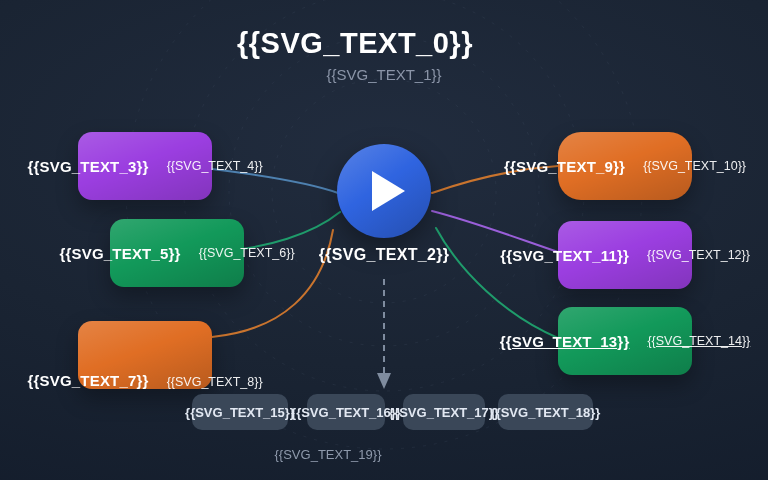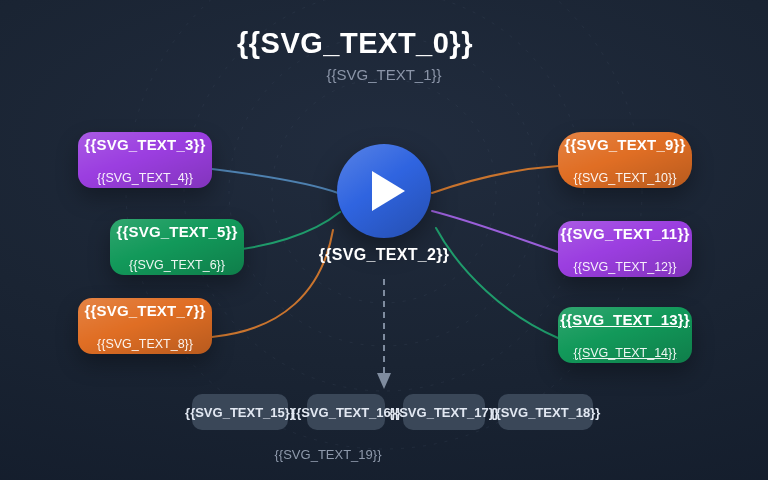--- a/index.html
+++ b/index.html
@@ -46,33 +46,33 @@
     border-top:20px solid transparent;
     border-bottom:20px solid transparent;
     border-left:33px solid #ffffff;
   }
   .hub-label{
     position:absolute;left:0;top:246px;width:768px;
     text-align:center;color:#ffffff;font-size:16px;font-weight:700;letter-spacing:.3px;
   }
 
   .node{
-    position:absolute;width:134px;height:56px;border-radius:14px;
-    display:flex;flex-direction:column;align-items:center;justify-content:center;gap:18px;
+    position:absolute;width:134px;height:68px;border-radius:14px;
+    display:flex;flex-direction:row;align-items:center;justify-content:center;gap:18px;
     color:#ffffff;box-shadow:0 10px 22px rgba(0,0,0,.30);
   }
   .node .t{font-size:15px;font-weight:700;letter-spacing:.2px;white-space:nowrap;}
   .node .s{font-size:12.5px;font-weight:400;opacity:.92;white-space:nowrap;}
   .purple{background:linear-gradient(160deg, rgba(255,255,255,.15) 0%, rgba(0,0,0,0) 45%, rgba(0,0,0,.16) 100%), var(--node-purple,#9b3ee0);}
   .green {background:linear-gradient(160deg, rgba(255,255,255,.13) 0%, rgba(0,0,0,0) 45%, rgba(0,0,0,.18) 100%), var(--node-green,#12995a);}
   .orange{background:linear-gradient(160deg, rgba(255,255,255,.15) 0%, rgba(0,0,0,0) 45%, rgba(0,0,0,.18) 100%), var(--node-orange,#e06e24);}
 
   .pos-l1{left:78px;top:132px;}
   .pos-l2{left:78px;top:219px;margin-left:32px;}
-  .pos-l3{left:78px;top:298px;}
+  .pos-l3{left:78px;top:321px;align-items:flex-end;}
   .pos-r1{left:558px;top:132px;border-radius:23px;}
   .pos-r2{left:558px;top:221px;}
   .pos-r3{left:558px;top:307px;text-decoration:underline;}
 
   .chip{
     position:absolute;top:394px;height:36px;border-radius:10px;
     background:var(--chip-bg,#3a4758);
     color:#e2e8f2;font-size:13px;font-weight:600;white-space:nowrap;
     display:flex;align-items:center;justify-content:center;overflow:visible;
   }

